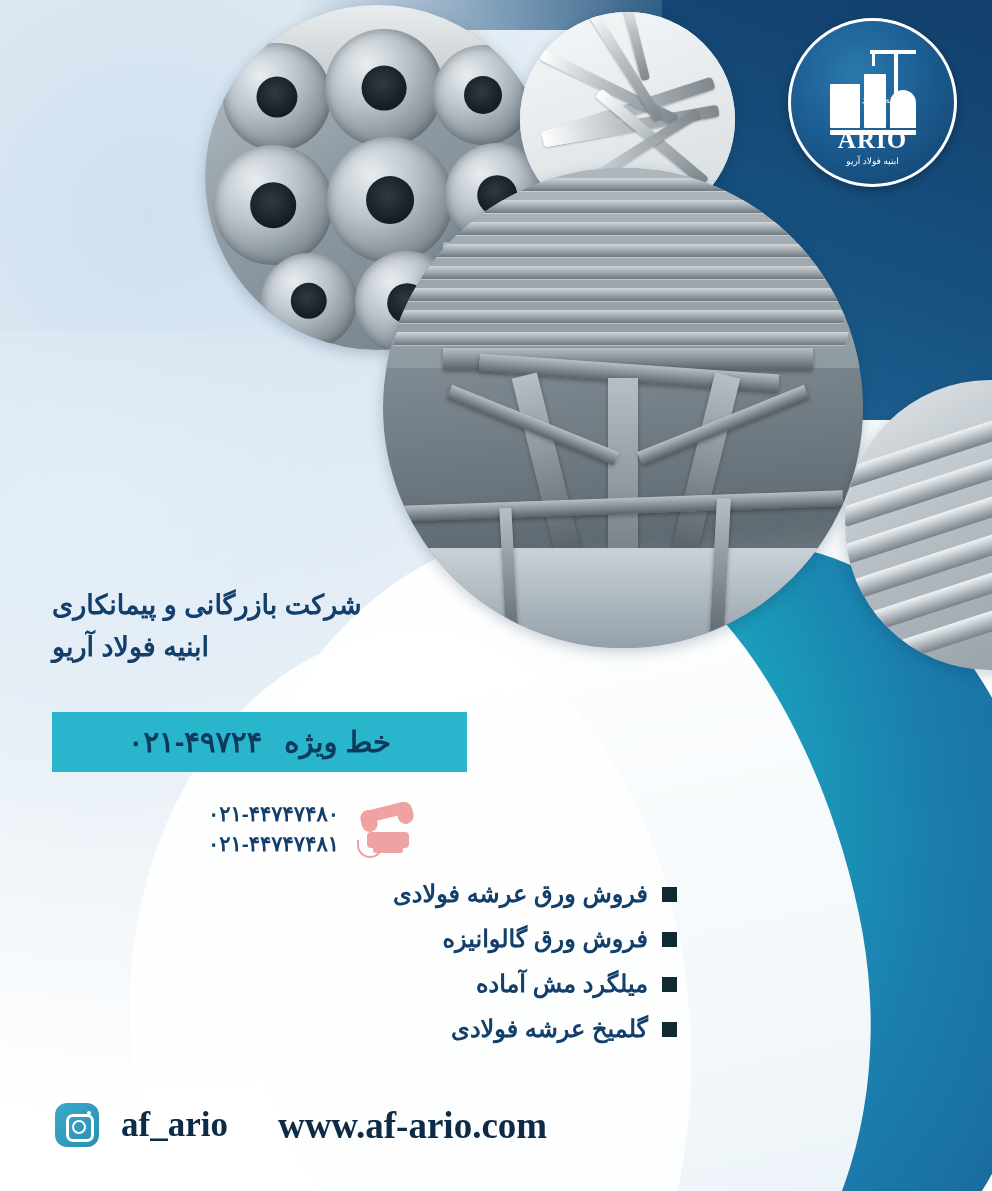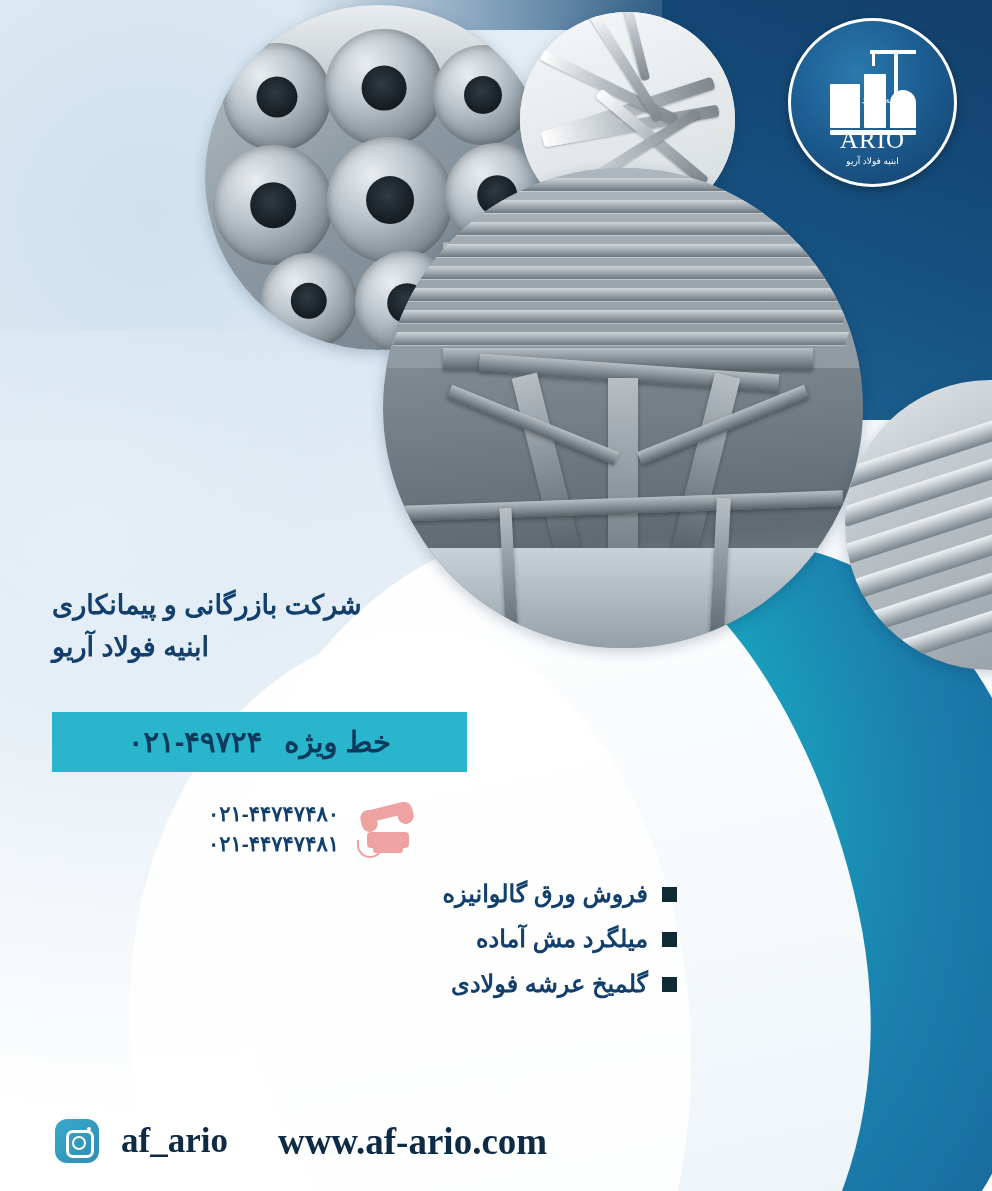--- a/index.html
+++ b/index.html
@@ -112,21 +112,21 @@
     box-shadow:0 3px 10px rgba(0,0,0,.3);
     display:flex;align-items:center;justify-content:center;
   }
   #logo .logo-inner{position:relative;width:130px;height:130px;}
   .logo-building{
     position:absolute;background:#ffffff;border-radius:1px;
   }
   .logo-crane{position:absolute;background:#ffffff;}
   .logo-text{
     position:absolute;left:0;right:0;bottom:14px;text-align:center;
-    color:#ffffff;font-weight:normal;font-size:25px;letter-spacing:1px;
+    color:#ffffff;font-weight:bold;font-size:25px;letter-spacing:1px;
     font-family:"Liberation Serif", serif;
   }
   .logo-sub{
     position:absolute;left:0;right:0;bottom:2px;text-align:center;
     color:#ffffff;font-size:9px;
   }
   .logo-fa{
     position:absolute;left:0;right:0;top:56px;text-align:center;
     color:#ffffff;font-size:10px;opacity:.9;
   }
@@ -166,21 +166,21 @@
     margin-bottom:17px;
   }
   .bullet{
     width:15px;height:15px;background:#102a33;flex:0 0 auto;display:inline-block;
   }
   .service-label{
     color:#123f6b;font-weight:bold;font-size:24px;white-space:nowrap;
   }
 
   #footer{
-    position:absolute;left:55px;bottom:28px;display:flex;align-items:center;gap:22px;
+    position:absolute;left:55px;bottom:44px;display:flex;align-items:center;gap:22px;
     direction:ltr;
   }
   #ig-icon{
     width:44px;height:44px;border-radius:12px;
     background:linear-gradient(135deg,#3aa9c9,#2b8fb4);
     position:relative;flex:0 0 auto;
   }
   #ig-icon .ring{
     position:absolute;left:11px;top:11px;width:22px;height:22px;border:3px solid #fff;border-radius:7px;
   }
@@ -304,20 +304,24 @@
     </div>
     <div id="phone-numbers">
       <div>۰۲۱-۴۴۷۴۷۴۸۰</div>
       <div>۰۲۱-۴۴۷۴۷۴۸۱</div>
     </div>
   </div>
 
   <div id="services">
     <div class="service-row">
       <span class="bullet"></span>
+      <span class="service-label">فروش ورق عرشه فولادی</span>
+    </div>
+    <div class="service-row">
+      <span class="bullet"></span>
       <span class="service-label">فروش ورق گالوانیزه</span>
     </div>
     <div class="service-row">
       <span class="bullet"></span>
       <span class="service-label">میلگرد مش آماده</span>
     </div>
     <div class="service-row">
       <span class="bullet"></span>
       <span class="service-label">گلمیخ عرشه فولادی</span>
     </div>

